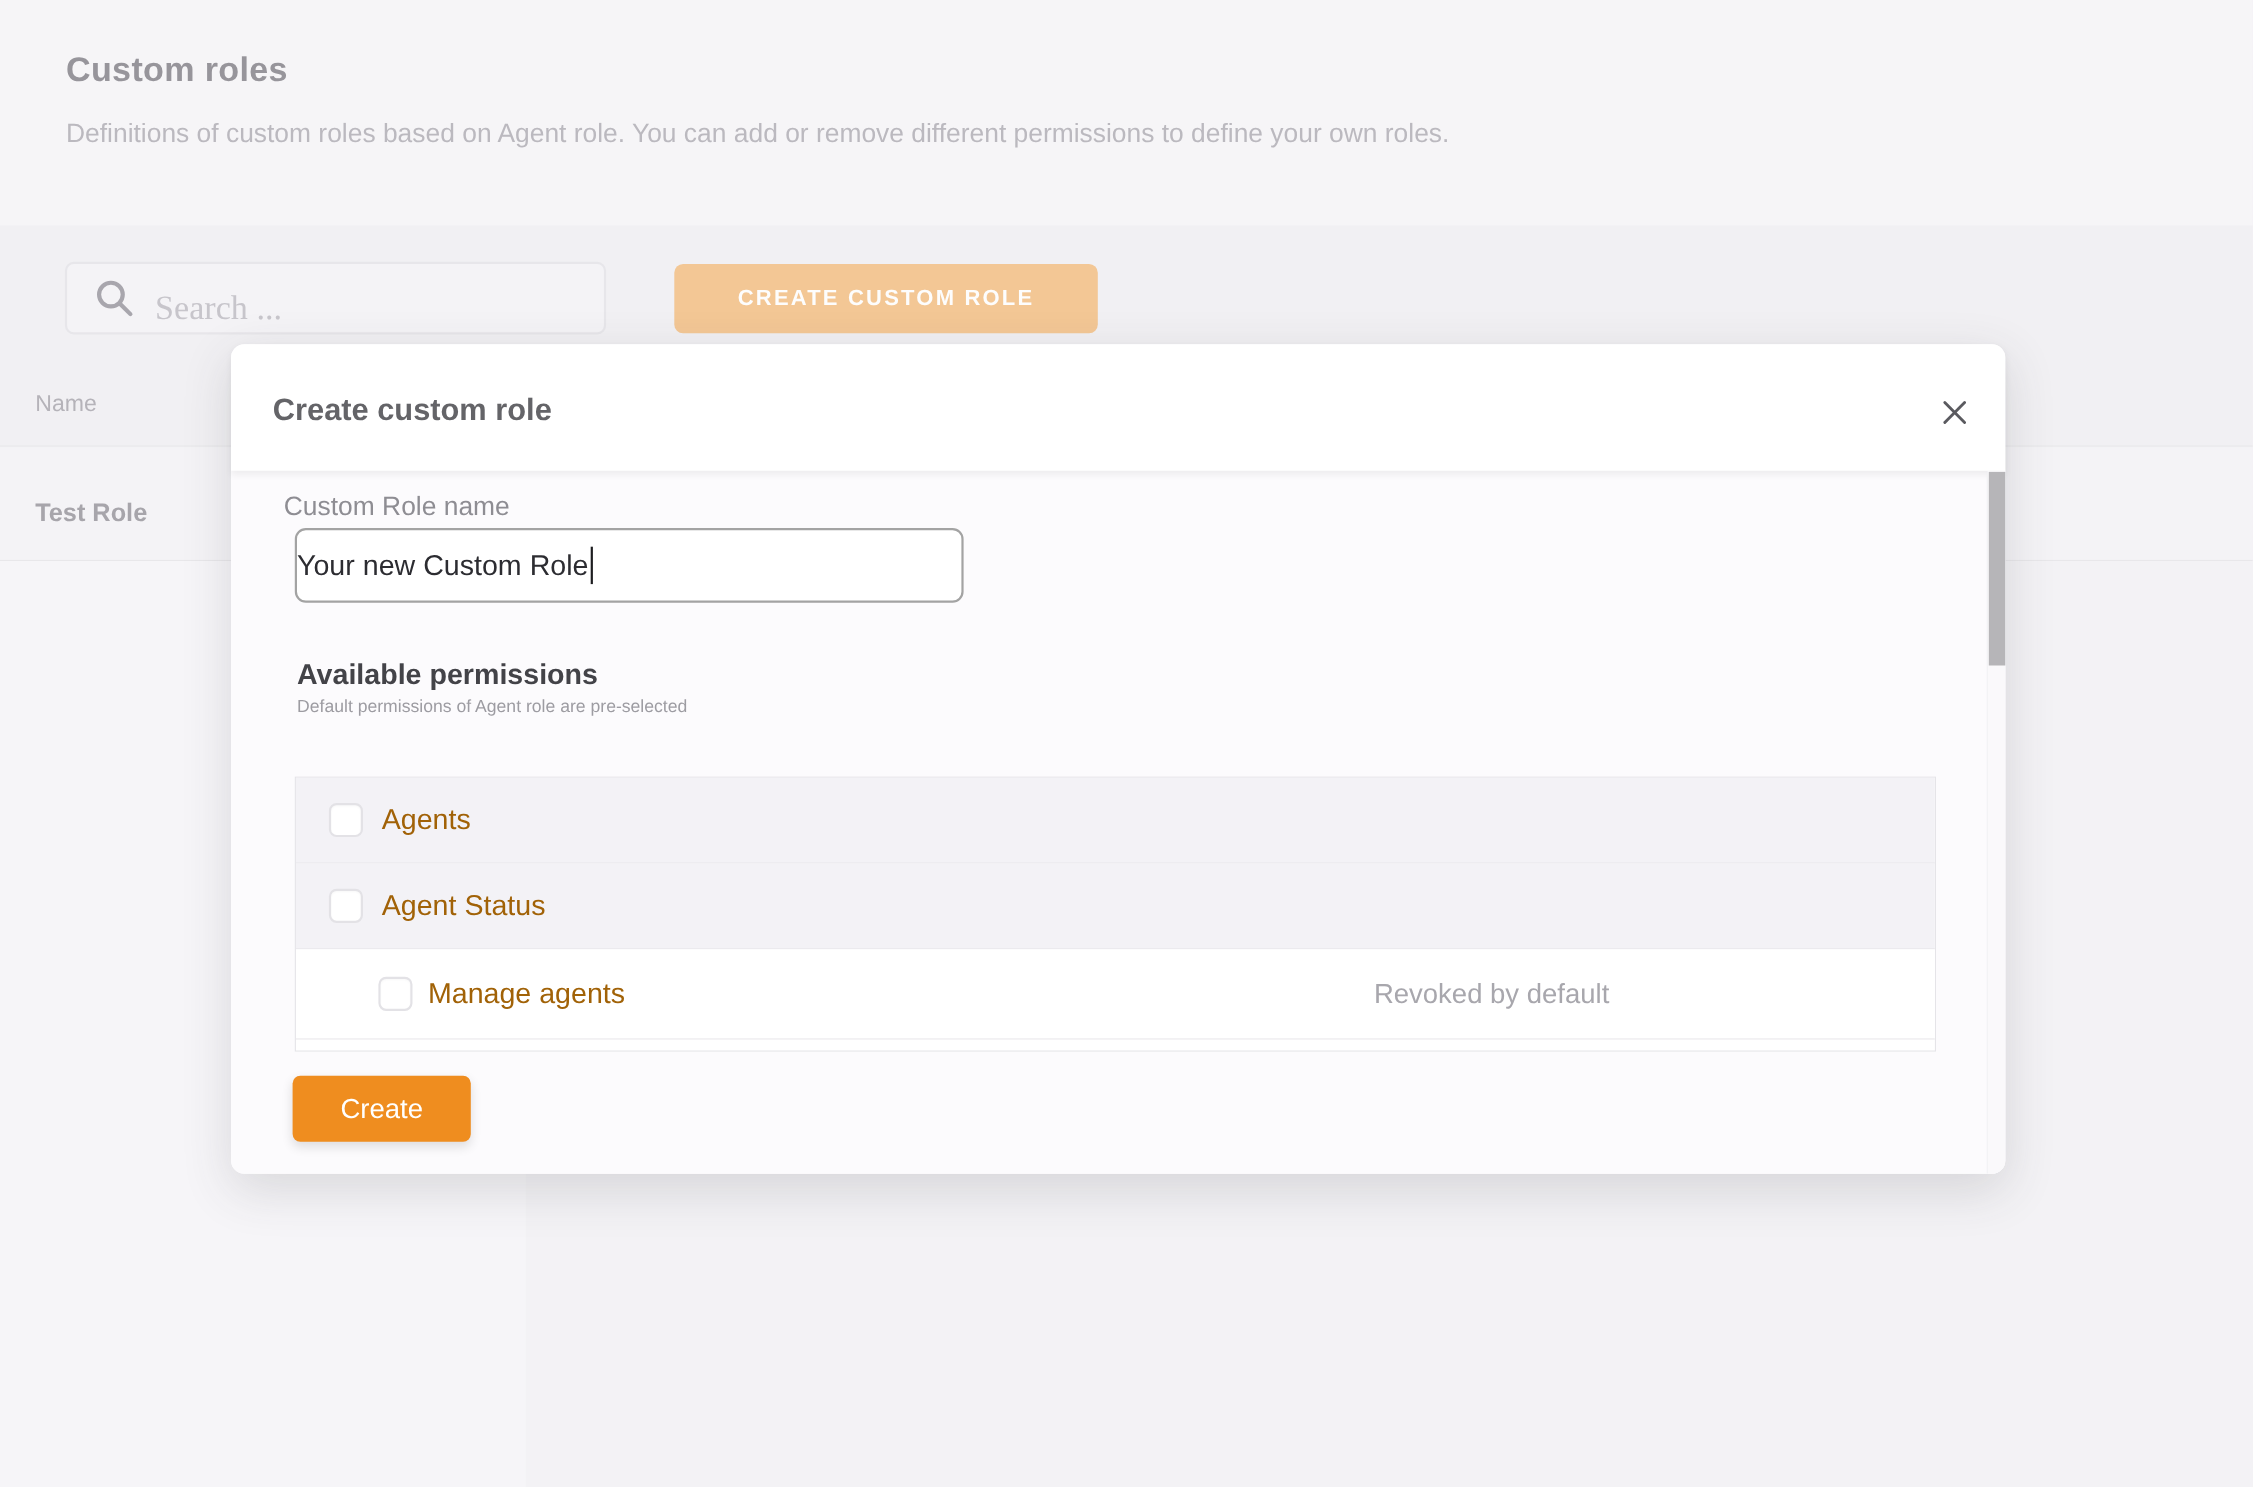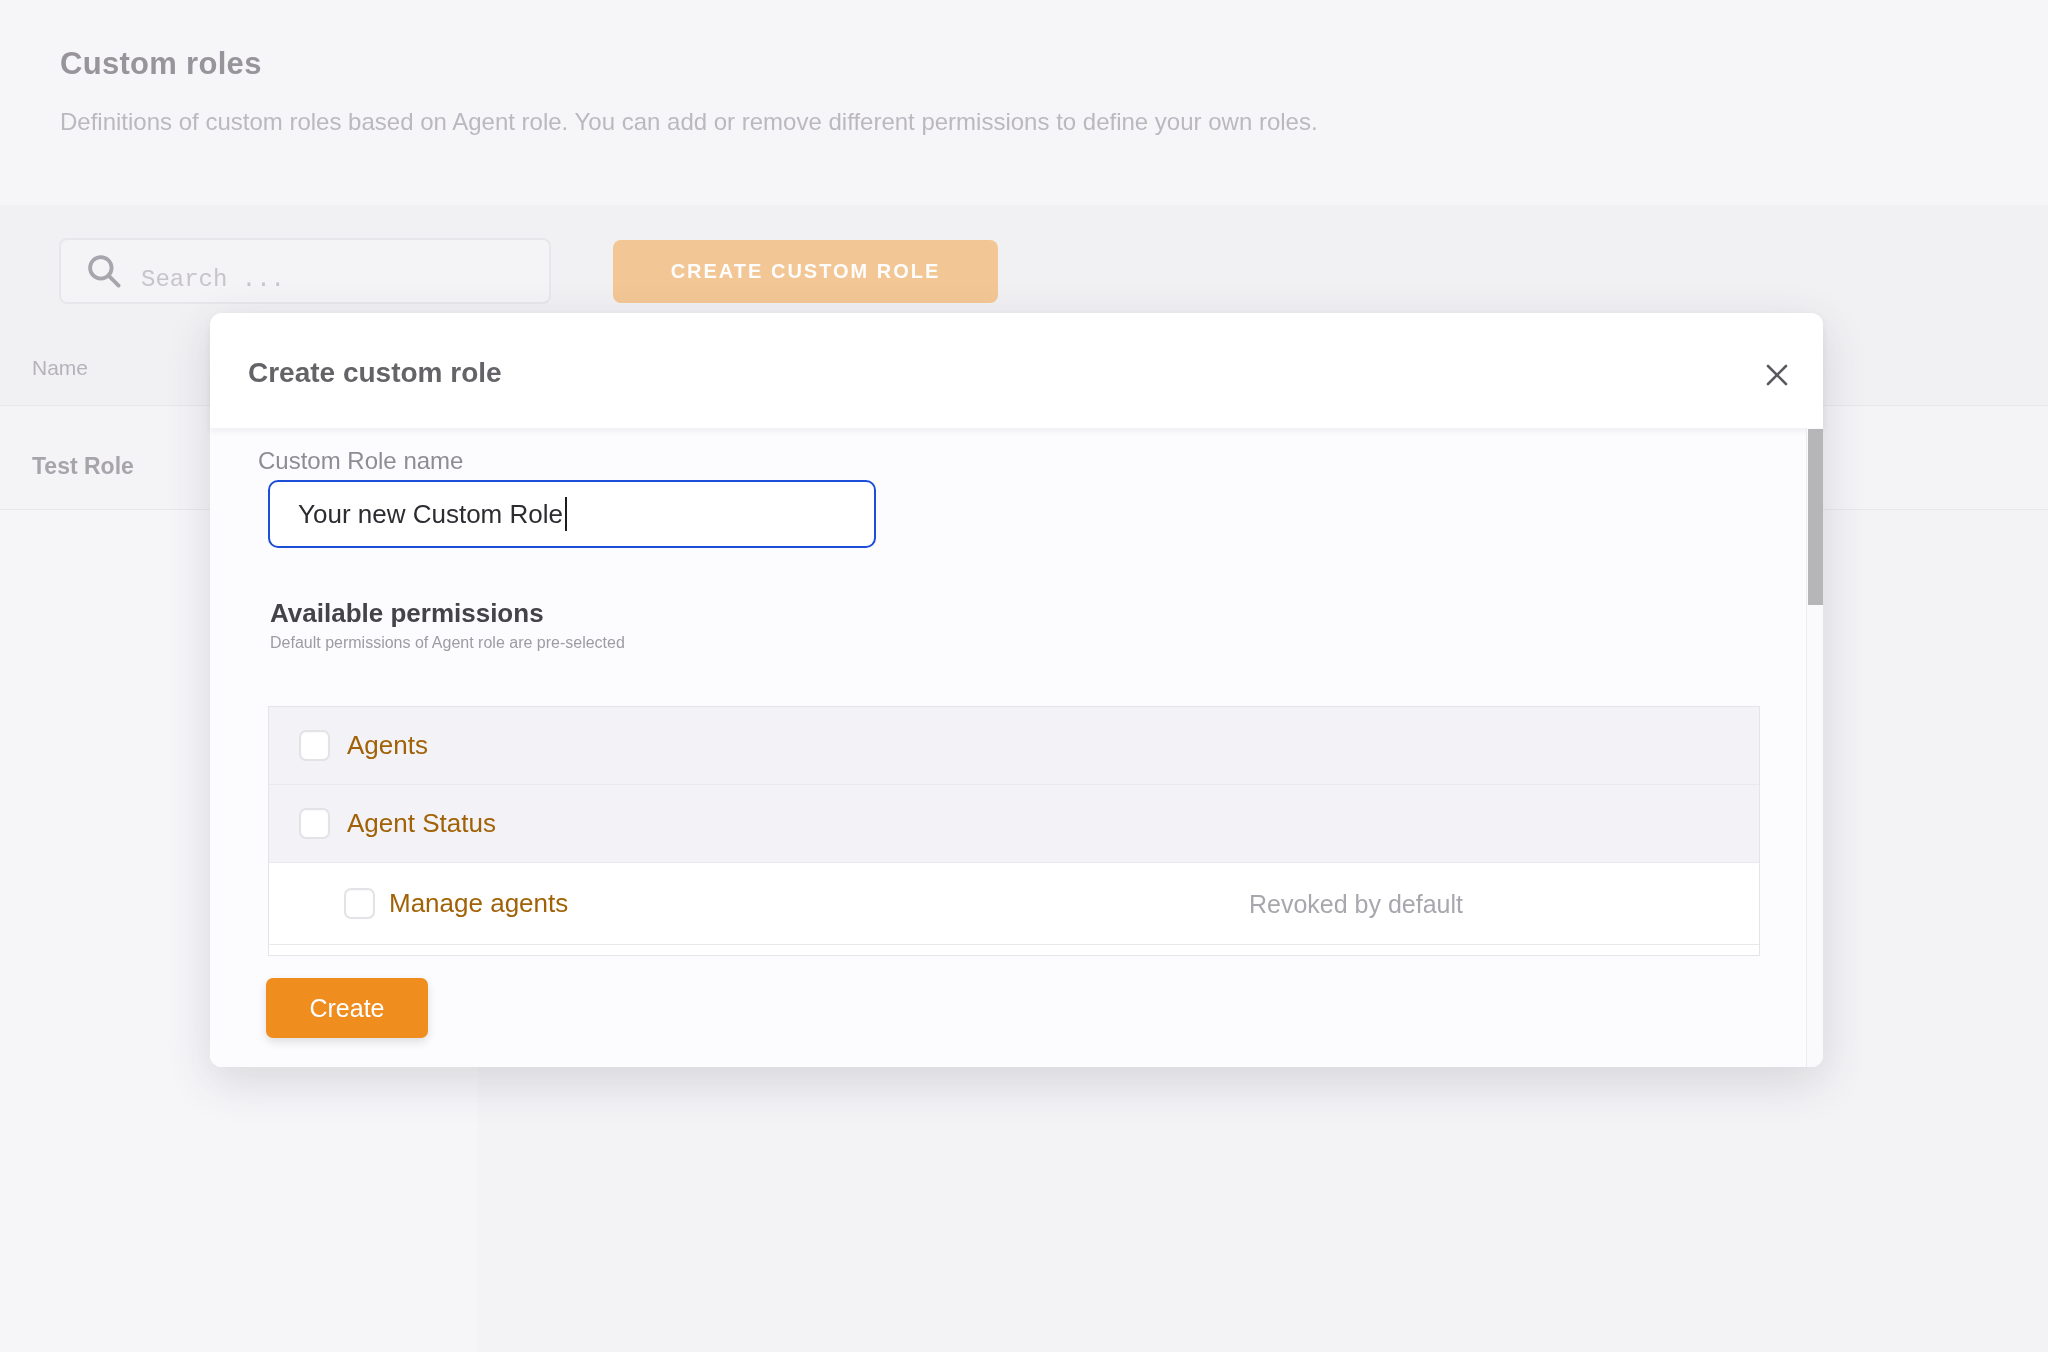--- a/index.html
+++ b/index.html
@@ -10,21 +10,21 @@
   
   .hero { position:absolute; left:0; top:0; width:2048px; height:205px; background:#f6f5f7; }
   .hero-title { position:absolute; left:60px; top:46px; font-size:31px; font-weight:bold; color:#97959b; letter-spacing:.3px; }
   .hero-desc { position:absolute; left:60px; top:108px; font-size:24px; color:#bbb9bf; }
 
   .toolbar { position:absolute; left:0; top:205px; width:2048px; height:125px; background:#f1f0f3; }
   .search-box { position:absolute; left:59px; top:33px; width:492px; height:66px; background:#f4f3f6;
                 border:2px solid #e7e6ea; border-radius:8px; display:flex; align-items:center; }
   .search-box svg { margin-left:24px; flex:0 0 auto; }
   .search-box input { border:none; outline:none; background:transparent; margin-left:18px; width:380px;
-                      font-family:Liberation Mono, monospace; font-size:24px; color:#8f8d94;margin-top:17px; }
+                      font-family:Liberation Serif, serif; font-size:31px; color:#8f8d94;margin-top:17px; }
   .search-box input::placeholder { color:#c7c5cb; opacity:1; }
   .btn-create-top { position:absolute; left:613px; top:35px; width:385px; height:63px; background:#f3c795;
                     color:#fdfdfd; font-family:"Liberation Sans", sans-serif; font-size:20px; font-weight:bold;
                     letter-spacing:2px; border:none; border-radius:8px; cursor:pointer; }
 
   .table-header { position:absolute; left:0; top:330px; width:2048px; height:76px; background:#f1f0f3;
                   border-bottom:1px solid #e8e7ea; display:flex; align-items:center; }
   .table-header .col { margin-left:32px; font-size:21px; color:#b5b3b9; }
   .table-row { position:absolute; left:0; top:407px; width:2048px; height:103px; background:#f4f3f6;
                border-bottom:1px solid #e8e7ea; display:flex; align-items:center; cursor:pointer; }
@@ -39,22 +39,22 @@
                   border-radius:12px 12px 0 0; box-shadow:0 3px 7px rgba(0,0,0,.06); z-index:3; }
   .modal-title { position:absolute; left:38px; top:44px; font-size:28px; font-weight:bold; color:#646468; }
   .modal-close { position:absolute; right:26px; top:42px; width:40px; height:40px; background:transparent;
                  border:none; cursor:pointer; display:flex; align-items:center; justify-content:center; }
 
   .modal-body { position:absolute; left:0; top:115px; width:100%; height:639px; background:#fcfbfd;
                 border-radius:0 0 12px 12px; overflow:hidden; }
 
   .field-label { position:absolute; left:48px; top:19px; font-size:24px; color:#8e8d93; }
   .name-input { position:absolute; left:58px; top:52px; width:608px; height:68px; background:#ffffff;
-                border:2px solid #1d4ed8; border-radius:10px; display:flex; align-items:center;
-                padding-left:28px; cursor:text; }
+                border:2px solid #a3a3a3; border-radius:10px; display:flex; align-items:center;
+                cursor:text; }
   .name-input .value { font-size:26px; color:#2c2c31; }
   .caret { display:inline-block; width:2px; height:34px; background:#1d1d20; margin-left:2px; }
 
   .perm-heading { position:absolute; left:60px; top:170px; font-size:26px; color:#434348; }
   .perm-subheading { position:absolute; left:60px; top:206px; font-size:16px; color:#9d9ca2; }
 
   .perm-list { position:absolute; left:58px; top:278px; width:1492px; height:250px; background:#ffffff;
                border:1px solid #e5e4e8; overflow:hidden; }
   .perm-row { position:relative; display:flex; align-items:center; border-bottom:1px solid #e9e8ec; cursor:pointer; }
   .perm-row.group { height:78px; background:#f3f2f6; padding-left:30px; }

